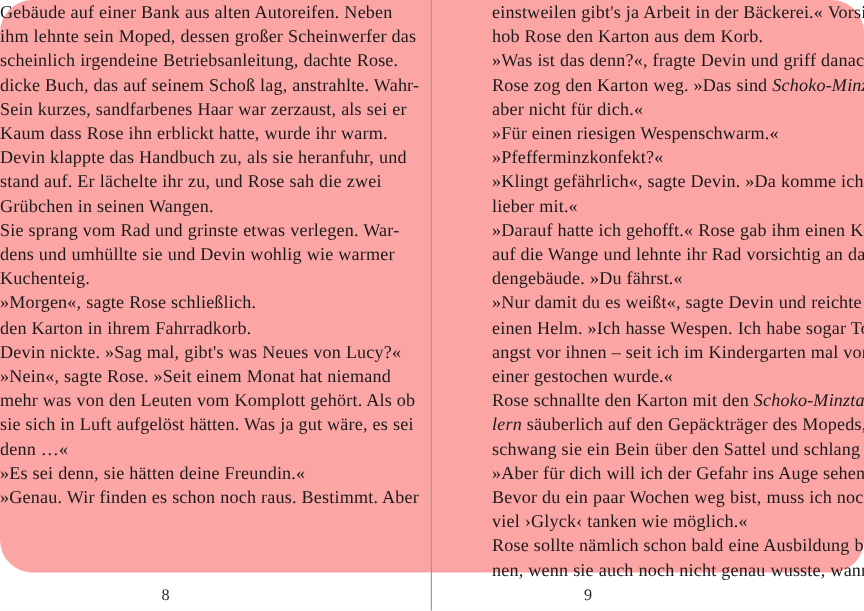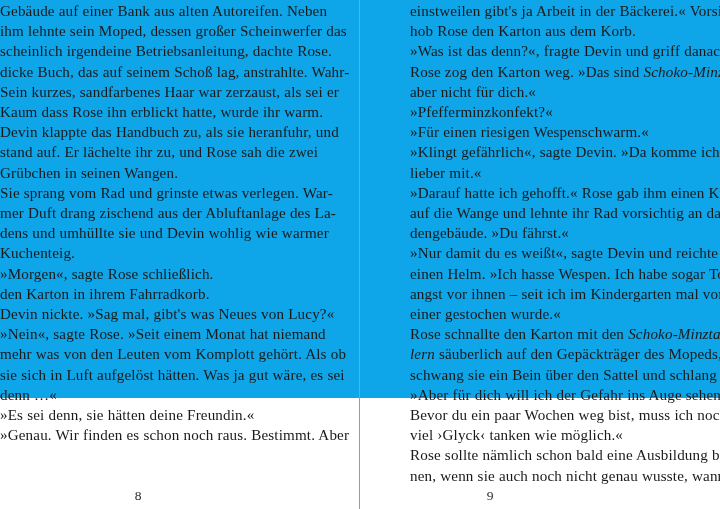--- a/index.html
+++ b/index.html
@@ -10,23 +10,24 @@
   body {
     width: 720px;
     height: 509px;
     overflow: hidden;
     font-family: "Liberation Serif", "DejaVu Serif", serif;
     color: #1a1a1a;
   }
   #spread {
     position: relative;
     width: 720px;
-    height: 398px;
-    background: #0ea5e9;
+    height: 477px;
+    background: #fca5a5;
     display: flex;
+    border-radius: 27px;
   }
   .page {
     position: relative;
     height: 509px;
     box-sizing: border-box;
   }
   #page-left {
     width: 360px;
     padding: 0 42px 0 0;
   }
@@ -86,21 +87,20 @@
         <span class="line">Gebäude auf einer Bank aus alten Autoreifen. Neben</span>
         <span class="line">ihm lehnte sein Moped, dessen großer Scheinwerfer das</span>
         <span class="line">scheinlich irgendeine Betriebsanleitung, dachte Rose.</span>
         <span class="line">dicke Buch, das auf seinem Schoß lag, anstrahlte. Wahr-</span>
         <span class="line">Sein kurzes, sandfarbenes Haar war zerzaust, als sei er</span>
         <span class="line">Kaum dass Rose ihn erblickt hatte, wurde ihr warm.</span>
         <span class="line">Devin klappte das Handbuch zu, als sie heranfuhr, und</span>
         <span class="line">stand auf. Er lächelte ihr zu, und Rose sah die zwei</span>
         <span class="line nojust">Grübchen in seinen Wangen.</span>
         <span class="line">Sie sprang vom Rad und grinste etwas verlegen. War-</span>
-        <span class="line">mer Duft drang zischend aus der Abluftanlage des La-</span>
         <span class="line">dens und umhüllte sie und Devin wohlig wie warmer</span>
         <span class="line nojust">Kuchenteig.</span>
         <span class="line nojust">»Morgen«, sagte Rose schließlich.</span>
         <span class="line nojust">den Karton in ihrem Fahrradkorb.</span>
         <span class="line">Devin nickte. »Sag mal, gibt's was Neues von Lucy?«</span>
         <span class="line">»Nein«, sagte Rose. »Seit einem Monat hat niemand</span>
         <span class="line">mehr was von den Leuten vom Komplott gehört. Als ob</span>
         <span class="line">sie sich in Luft aufgelöst hätten. Was ja gut wäre, es sei</span>
         <span class="line nojust">denn …«</span>
         <span class="line nojust">»Es sei denn, sie hätten deine Freundin.«</span>
@@ -111,22 +111,22 @@
 
   <div class="gutter"></div>
 
   <div class="page" id="page-right">
     <div class="textblock" id="right-text">
         <span class="line">einstweilen gibt's ja Arbeit in der Bäckerei.« Vorsichtig</span>
         <span class="line nojust">hob Rose den Karton aus dem Korb.</span>
         <span class="line nojust">»Was ist das denn?«, fragte Devin und griff danach.</span>
         <span class="line">Rose zog den Karton weg. »Das sind <span class="ital">Schoko-Minztaler,</span></span>
         <span class="line nojust">aber nicht für dich.«</span>
+        <span class="line nojust">»Für einen riesigen Wespenschwarm.«</span>
         <span class="line nojust">»Pfefferminzkonfekt?«</span>
-        <span class="line nojust">»Für einen riesigen Wespenschwarm.«</span>
         <span class="line">»Klingt gefährlich«, sagte Devin. »Da komme ich mal</span>
         <span class="line nojust">lieber mit.«</span>
         <span class="line">»Darauf hatte ich gehofft.« Rose gab ihm einen Kuss</span>
         <span class="line">auf die Wange und lehnte ihr Rad vorsichtig an das La-</span>
         <span class="line nojust">dengebäude. »Du fährst.«</span>
         <span class="line">»Nur damit du es weißt«, sagte Devin und reichte ihr</span>
         <span class="line">einen Helm. »Ich hasse Wespen. Ich habe sogar Todes-</span>
         <span class="line">angst vor ihnen – seit ich im Kindergarten mal von</span>
         <span class="line nojust">einer gestochen wurde.«</span>
         <span class="line">Rose schnallte den Karton mit den <span class="ital">Schoko-Minzta-</span></span>

